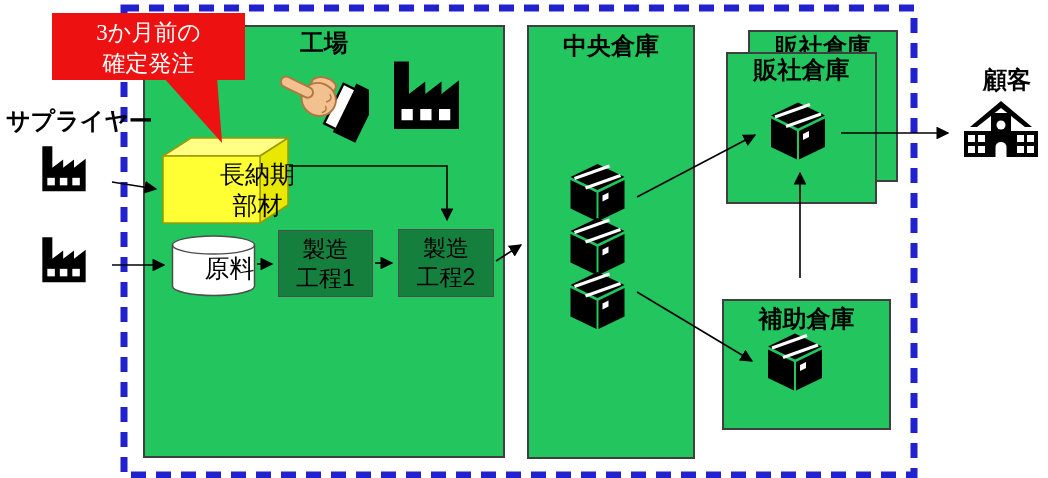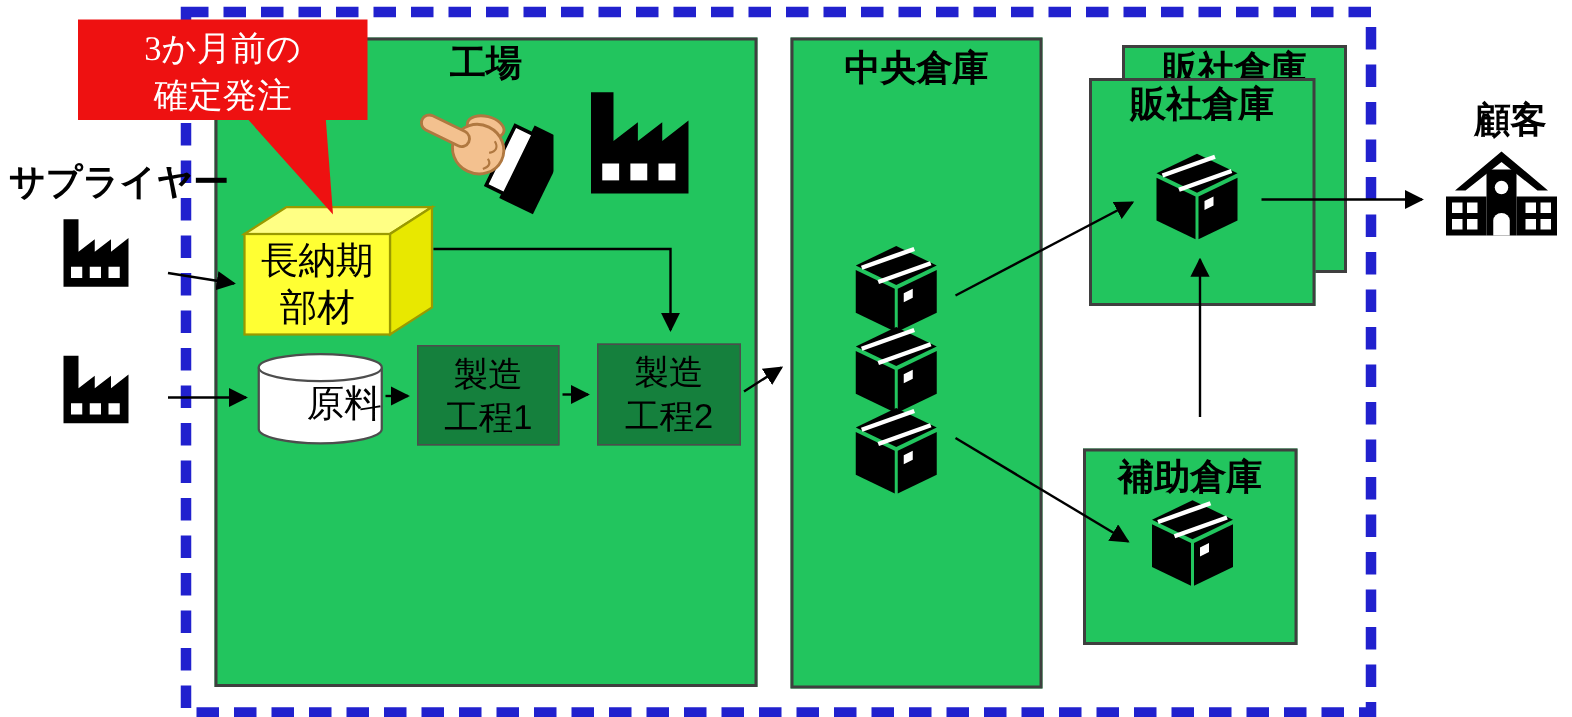--- a/index.html
+++ b/index.html
@@ -19,21 +19,21 @@
   .icon{position:absolute;z-index:3;}
   #connectors{position:absolute;left:0;top:0;z-index:4;}
   #boundary{position:absolute;left:0;top:0;z-index:1;}
   
   #callout-shape{position:absolute;left:52px;top:13px;z-index:5;}
   #callout-text{position:absolute;left:52px;top:17px;width:193px;z-index:6;color:#fff;
     text-align:center;font-size:23px;line-height:31px;font-family:Liberation Serif, serif;}
   
   #longlead-text{position:absolute;left:163px;top:156px;width:97px;height:68px;z-index:3;
     display:flex;flex-direction:column;align-items:center;justify-content:center;
-    font-size:25px;line-height:31px;text-align:center;}
+    font-size:25px;line-height:31px;text-align:center;padding-left:46px;}
   #longlead-shape{position:absolute;left:163px;top:138px;z-index:2;}
   
   #cylinder-shape{position:absolute;left:171px;top:235px;z-index:2;}
   #cylinder-label{position:absolute;left:171px;top:252px;width:85px;text-align:center;font-size:25px;z-index:3;padding-left:16px;}
 </style>
 </head>
 <body>
 
 <div id="canvas">
 
@@ -94,21 +94,21 @@
     <span class="zone-label" style="top:6px;">中央倉庫</span>
   </div>
 
   <div class="zone" style="left:748px;top:30px;width:150px;height:152px;">
     <span class="zone-label" style="top:2px;">販社倉庫</span>
   </div>
   <div class="zone" style="left:726px;top:52px;width:151px;height:152px;">
     <span class="zone-label" style="top:3px;">販社倉庫</span>
   </div>
 
-  <div class="zone" style="left:722px;top:299px;width:143px;height:131px;">
+  <div class="zone" style="left:722px;top:299px;width:169px;height:131px;">
     <span class="zone-label" style="top:5px;">補助倉庫</span>
   </div>
 
   <div class="free-label" style="left:6px;top:105px;">サプライヤー</div>
   <div class="free-label" style="left:967px;top:64px;width:80px;text-align:center;">顧客</div>
 
   <svg class="icon" style="left:39px;top:146px;" width="50" height="47">
       <use href="#sym-factory"></use>
     </svg>
   <svg class="icon" style="left:39px;top:236px;" width="50" height="49">

